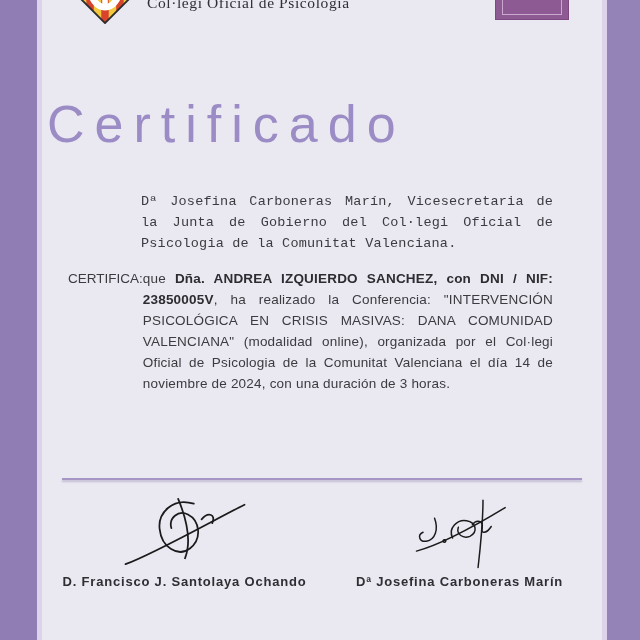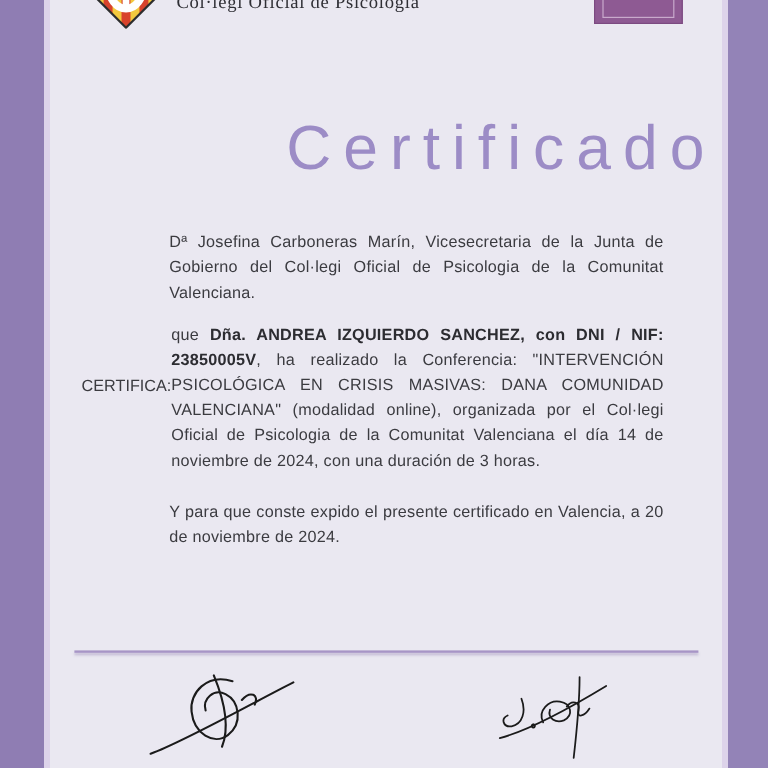--- a/index.html
+++ b/index.html
@@ -32,33 +32,33 @@
     position:absolute;right:28px;top:-26px;width:72px;height:44px;
     background:#8e5a93;border:1px solid #7c4a81;
     display:flex;align-items:flex-end;justify-content:center;
   }
   .badge-inner{
     width:58px;height:30px;margin-bottom:4px;
     border:1px solid #c9a9cc;
   }
   
   .title{
-    margin-top:50px;text-align:right;
+    margin-top:50px;text-align:left;
     color:#9c8cc6;font-size:52px;line-height:1.1;
     letter-spacing:10px;font-weight:400;
   }
   
   .doc-body{
     margin:38px 44px 0 21px;
     color:#3b3b40;font-size:13.5px;line-height:21px;
     letter-spacing:0.2px;
   }
-  .para{text-align:justify;margin:0 0 0 73px;}
+  .para{text-align:justify;margin:0 0 0 73px;font-family:Liberation Mono, monospace;}
   .certifica-row{display:flex;margin-top:14px;}
-  .certifica-label{flex:0 0 73px;letter-spacing:0;margin-top:43px;}
+  .certifica-label{flex:0 0 73px;letter-spacing:0;}
   .certifica-text{flex:1;text-align:justify;}
   .closing{margin-top:22px;}
   .doc-body b{color:#2c2c31;}
   
   .rule{
     margin:84px 15px 0 15px;height:2px;
     background:#a795c6;
     box-shadow:0 2px 2px rgba(120,100,160,0.35);
     border:none;
   }
@@ -102,21 +102,20 @@
     <div class="title">Certificado</div>
 
     <div class="doc-body">
       <p class="para">Dª Josefina Carboneras Marín, Vicesecretaria de la Junta de Gobierno del Col·legi Oficial de Psicologia de la Comunitat Valenciana.</p>
 
       <div class="certifica-row">
         <div class="certifica-label">CERTIFICA:</div>
         <div class="certifica-text"><span>que </span><b>Dña. ANDREA IZQUIERDO SANCHEZ, con DNI / NIF: 23850005V</b><span>, ha realizado la Conferencia: "INTERVENCIÓN PSICOLÓGICA EN CRISIS MASIVAS: DANA COMUNIDAD VALENCIANA" (modalidad online), organizada por el Col·legi Oficial de Psicologia de la Comunitat Valenciana el día 14 de noviembre de 2024, con una duración de 3 horas.</span></div>
       </div>
 
-      <p class="para closing">Y para que conste expido el presente certificado en Valencia, a 20 de noviembre de 2024.</p>
     </div>
 
     <hr class="rule">
 
     <div class="sig-zone">
       <div class="sig-col">
         <svg class="sig-svg" viewBox="0 0 130 80" width="130" aria-hidden="true">
           <g fill="none" stroke="#1b1b1b" stroke-width="1.8" stroke-linecap="round">
             <path d="M4,74 C32,64 96,28 126,13"></path>
             <path d="M74,12 C52,5 37,22 39,38 C41,57 58,67 70,58 C83,48 80,29 68,23 C58,18 48,27 51,37"></path>

